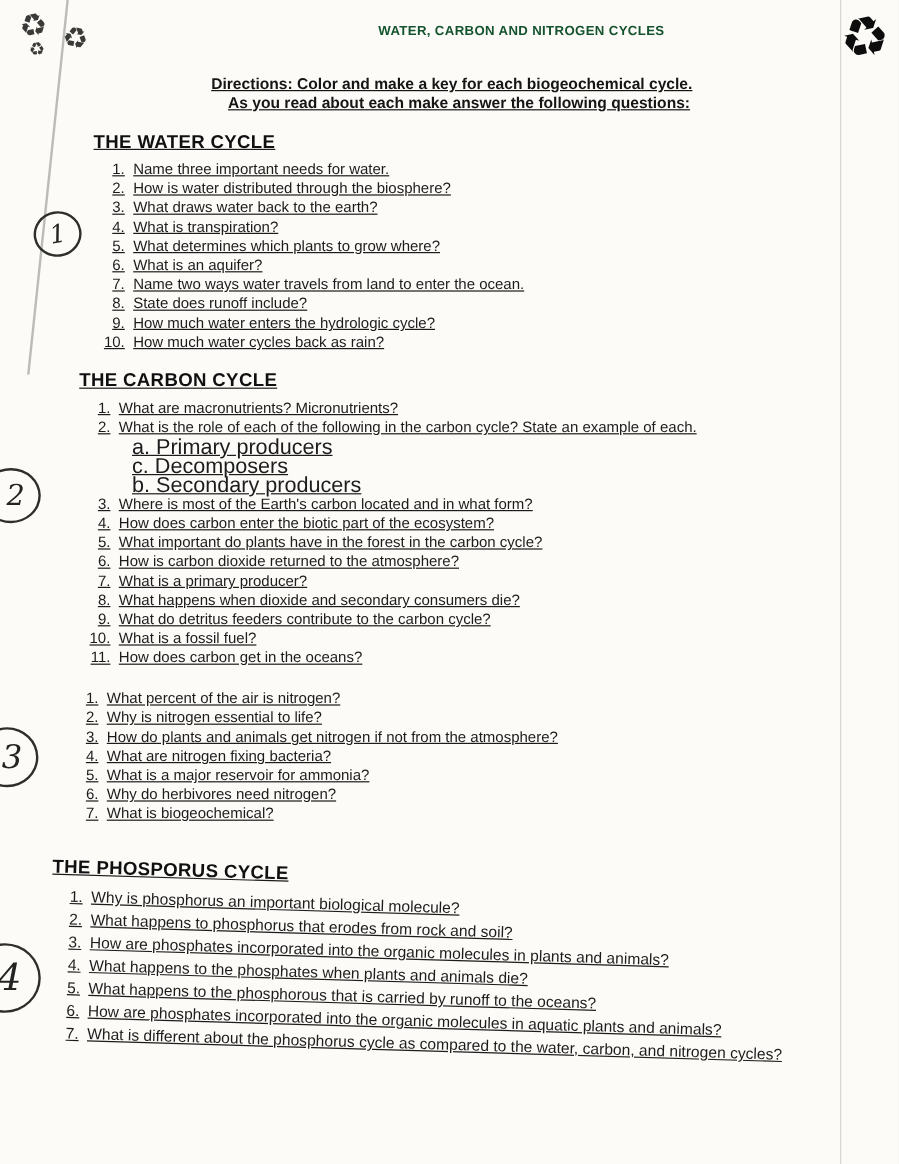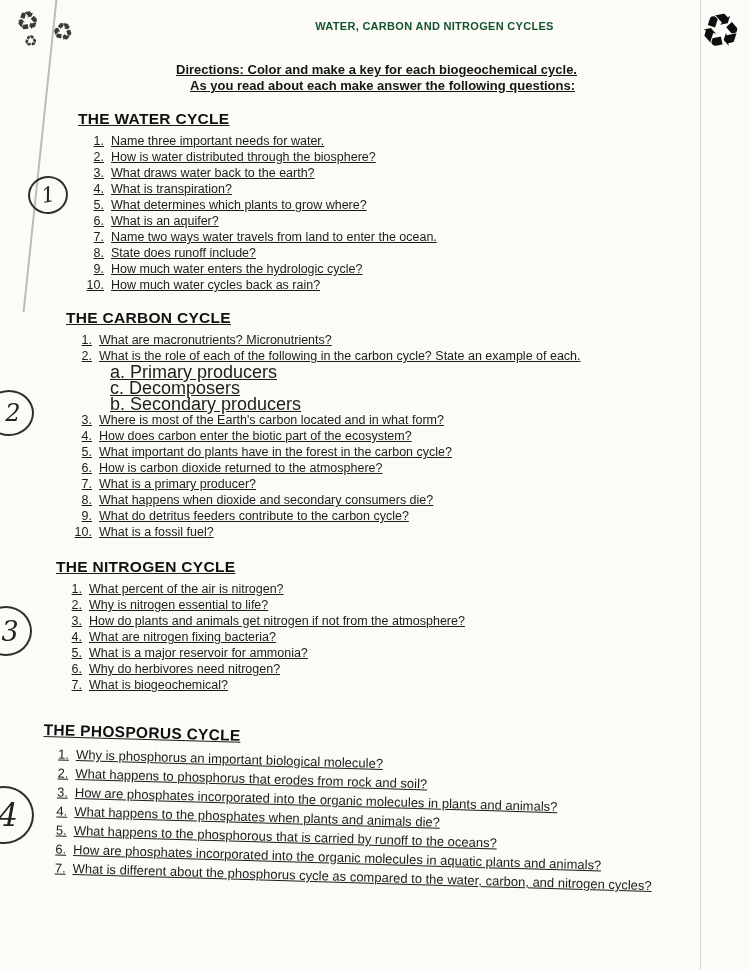--- a/index.html
+++ b/index.html
@@ -173,23 +173,26 @@
           <span class="qtext">What happens when dioxide and secondary consumers die?</span>
         </div>
         <div class="q">
           <span class="qnum">9.</span>
           <span class="qtext">What do detritus feeders contribute to the carbon cycle?</span>
         </div>
         <div class="q">
           <span class="qnum">10.</span>
           <span class="qtext">What is a fossil fuel?</span>
         </div>
+        <div class="q">
+          <span class="qnum">11.</span>
+          <span class="qtext">How does carbon get in the oceans?</span>
+        </div>
       </section>
       <section class="section s2">
-        <h2 class="sec-heading">THE NITROGEN CYCLE</h2>
         <div class="q">
           <span class="qnum">1.</span>
           <span class="qtext">What percent of the air is nitrogen?</span>
         </div>
         <div class="q">
           <span class="qnum">2.</span>
           <span class="qtext">Why is nitrogen essential to life?</span>
         </div>
         <div class="q">
           <span class="qnum">3.</span>

